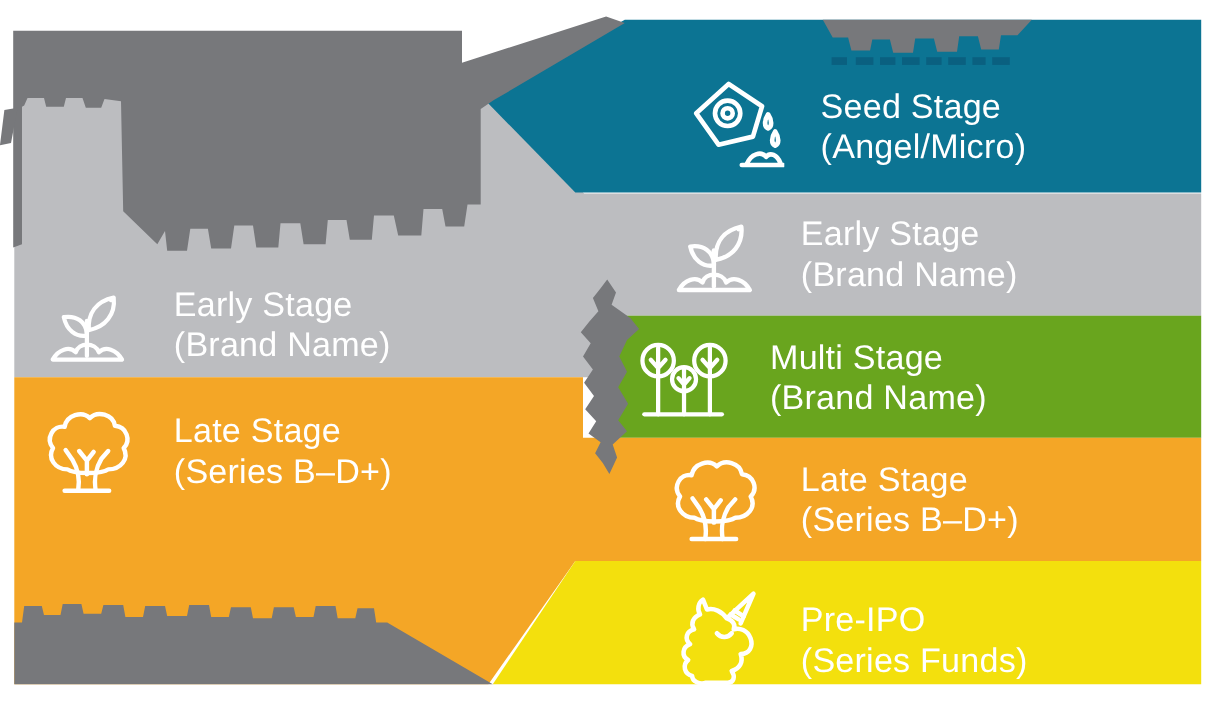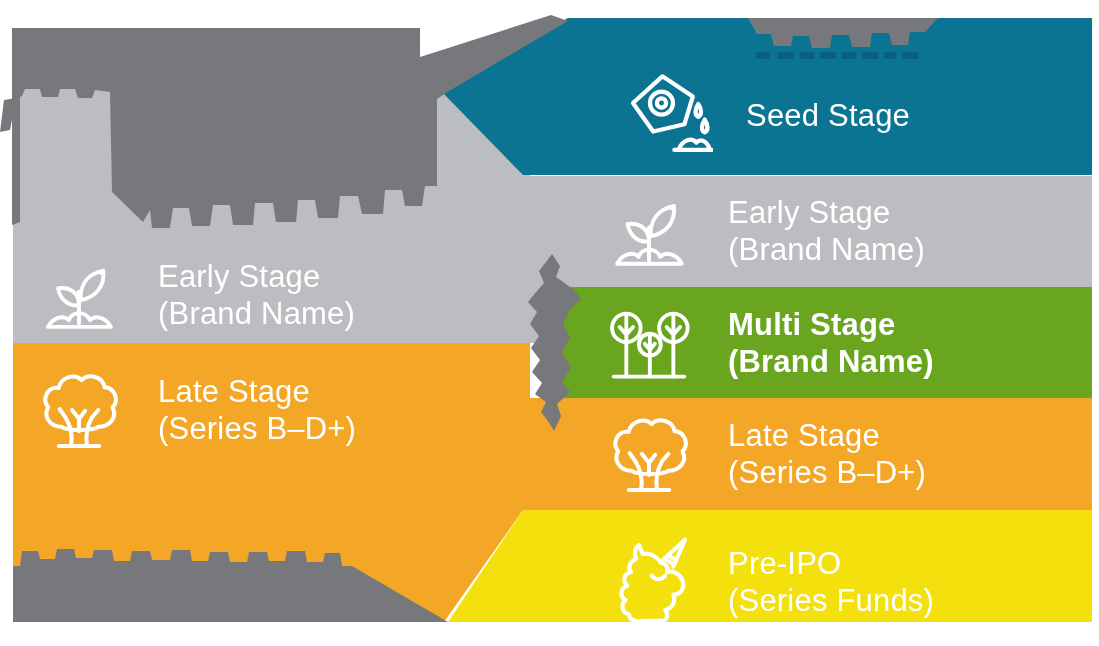--- a/index.html
+++ b/index.html
@@ -105,40 +105,41 @@
         <circle cx="44" cy="37" r="12.5"></circle>
         <circle cx="44" cy="37" r="5"></circle>
         <path d="M84,38 C88,44 88,50 84,52 C80,50 80,44 84,38 Z"></path>
         <path d="M91,55 C95,61 95,67 91,69 C87,67 87,61 91,55 Z"></path>
         <path d="M63,87 C67,77 77,74 82,80 C86,75 93,78 96,86"></path>
         <path d="M58,88 H99"></path>
       </svg>
     </div>
     <div class="labels">
       <div>Seed Stage</div>
+      <div>(Angel/Micro)</div>
     </div>
   </div>
 
   <div class="row" style="left:598px;top:175px;width:494px;height:112px;">
     <div class="iconwrap">
       <svg class="icon" width="86" height="86" viewBox="0 0 100 100">
         <path d="M50,84 V46"></path>
         <path d="M50,62 C38,64 28,56 25,42 C39,40 49,47 50,60 Z"></path>
         <path d="M52,56 C51,38 60,25 79,21 C81,39 70,53 52,56 Z"></path>
         <circle class="dot" cx="76" cy="24" r="2"></circle>
         <path d="M13,88 C19,77 31,73 38,80 C41,69 59,69 63,80 C70,73 82,77 88,88 Z"></path>
       </svg>
     </div>
     <div class="labels">
       <div>Early Stage</div>
       <div>(Brand Name)</div>
     </div>
   </div>
 
-  <div class="row" style="left:598px;top:287px;width:494px;height:111px;font-weight:bold;">
+  <div class="row" style="left:570px;top:287px;width:494px;height:111px;">
     <div class="iconwrap">
       <svg class="icon" width="90" height="84" viewBox="0 0 100 100">
         <path d="M8,90 H92"></path>
         <circle cx="23" cy="32" r="17"></circle>
         <path d="M23,18 V90 M23,40 L15,31 M23,40 L31,31"></path>
         <circle cx="51" cy="52" r="13"></circle>
         <path d="M51,42 V90 M51,58 L45,51 M51,58 L57,51"></path>
         <circle cx="79" cy="32" r="17"></circle>
         <path d="M79,18 V90 M79,40 L71,31 M79,40 L87,31"></path>
       </svg>

